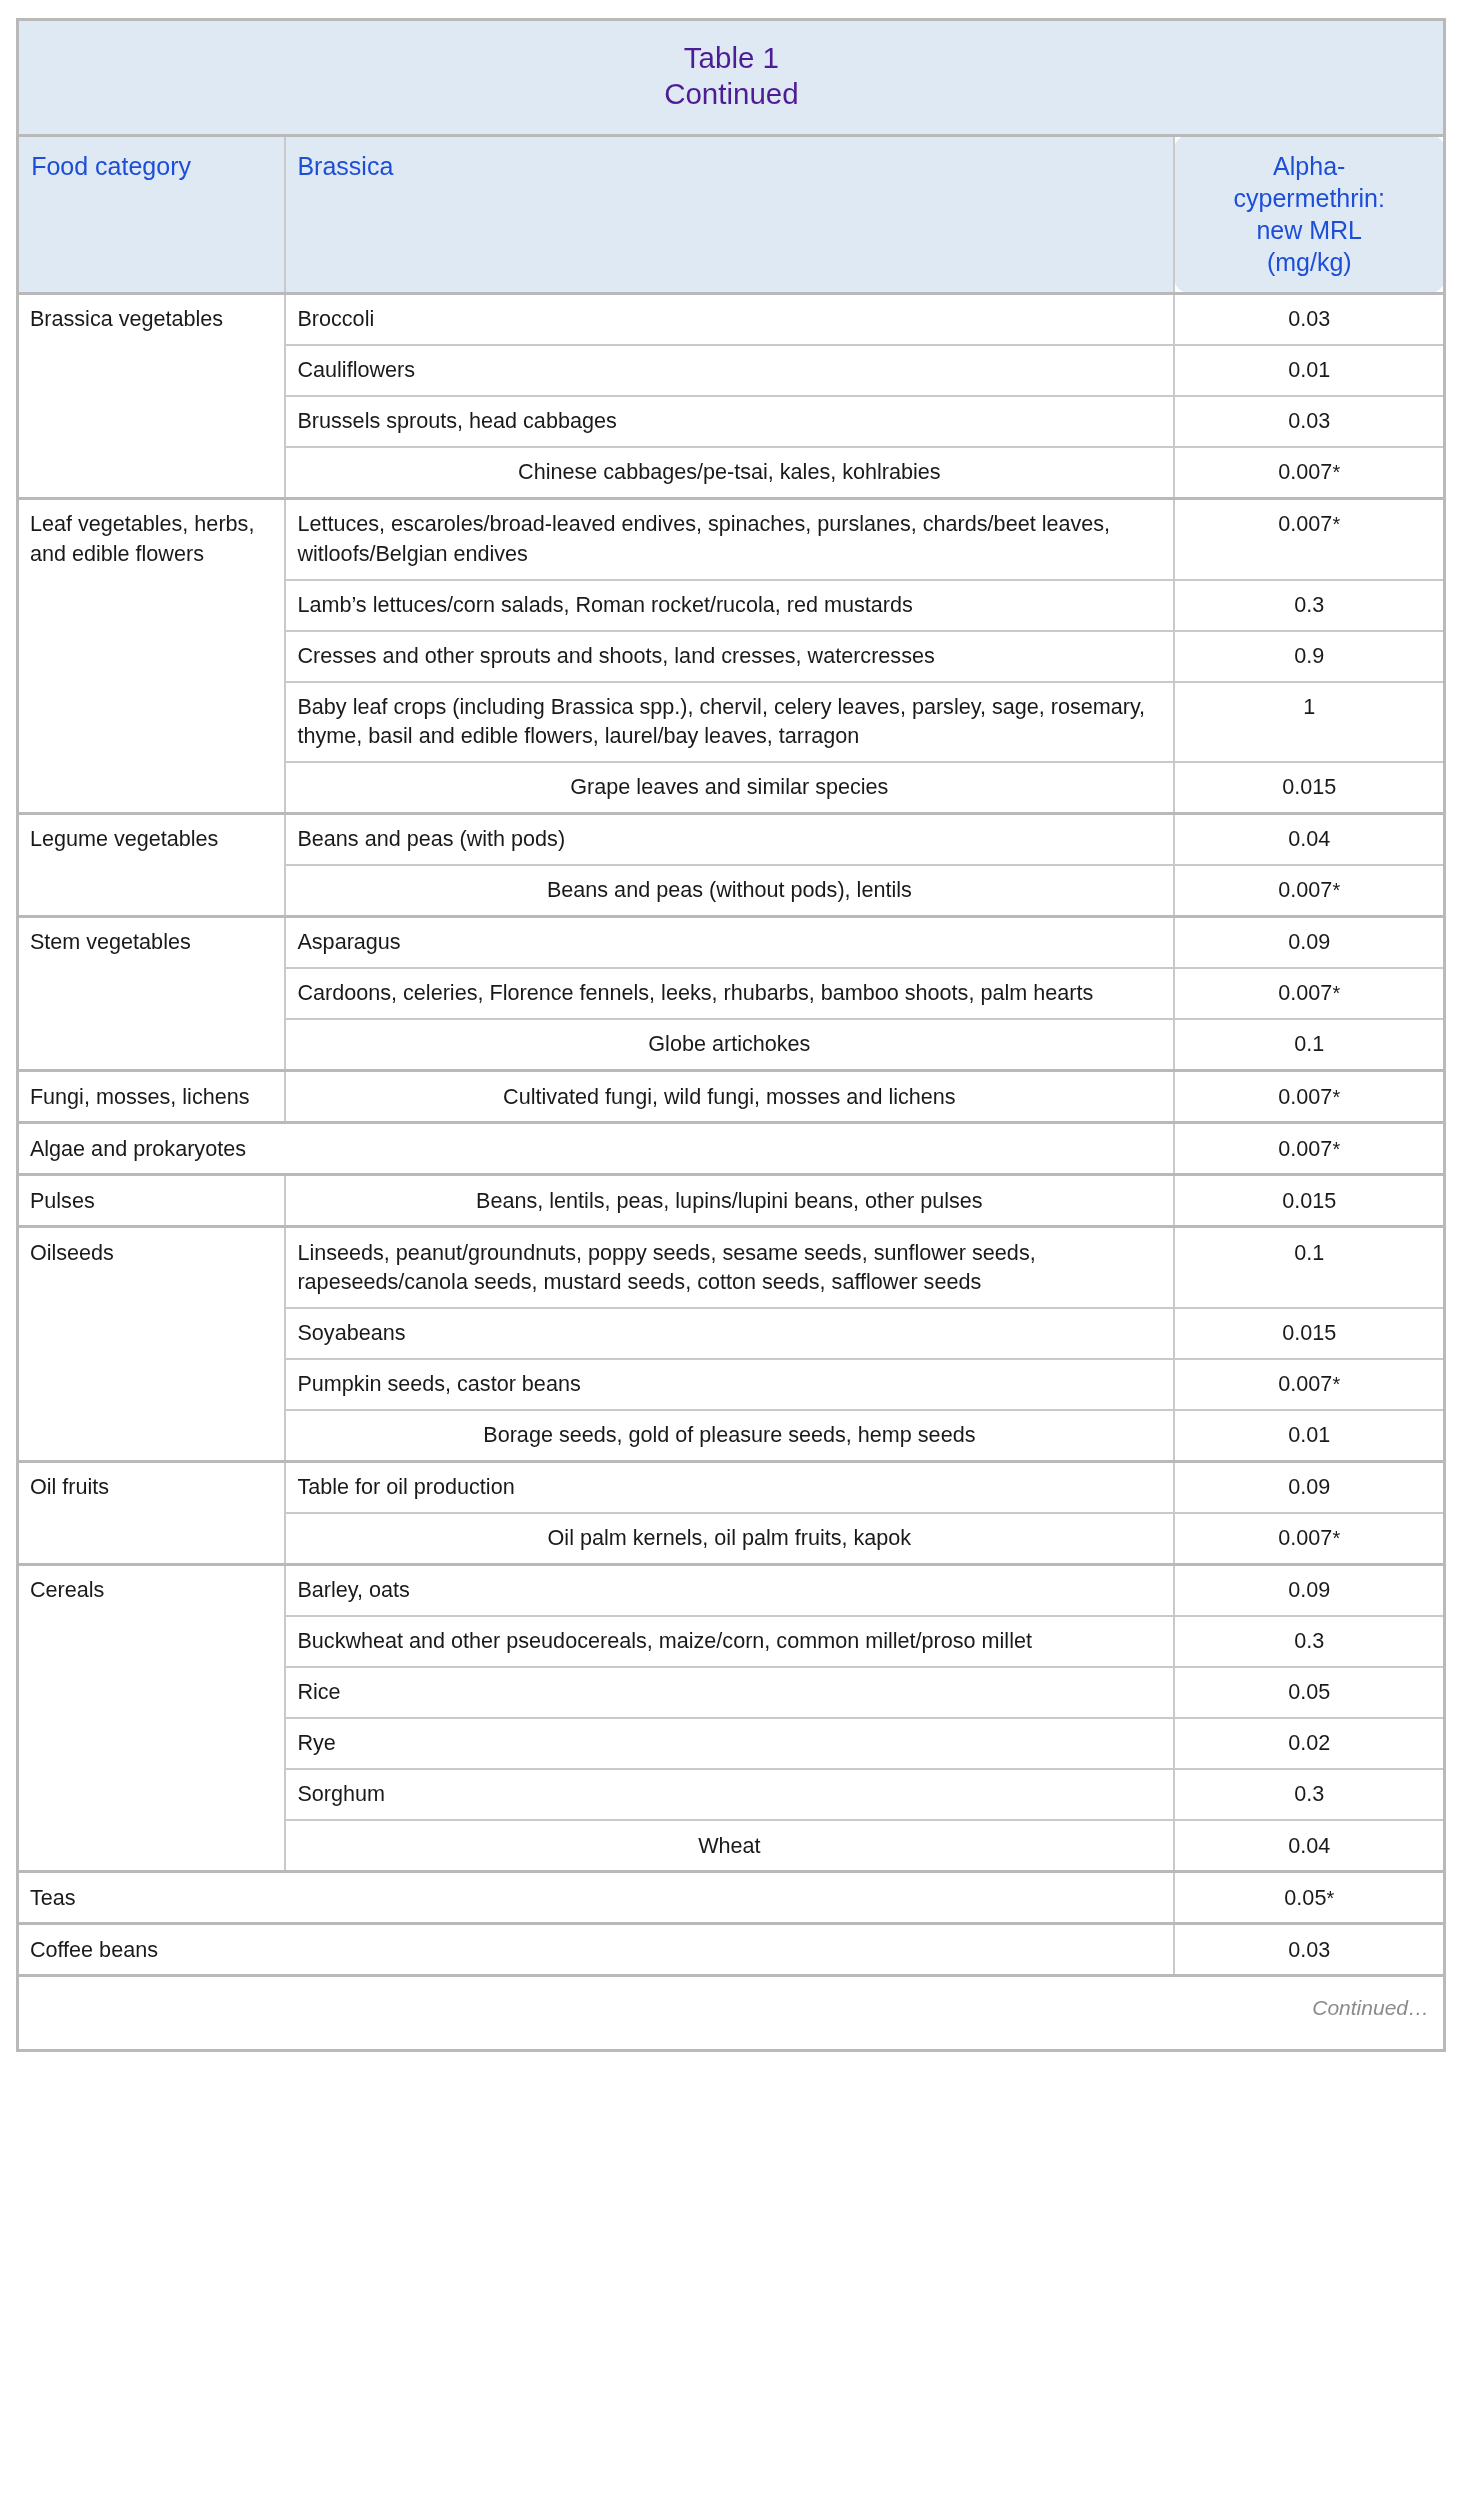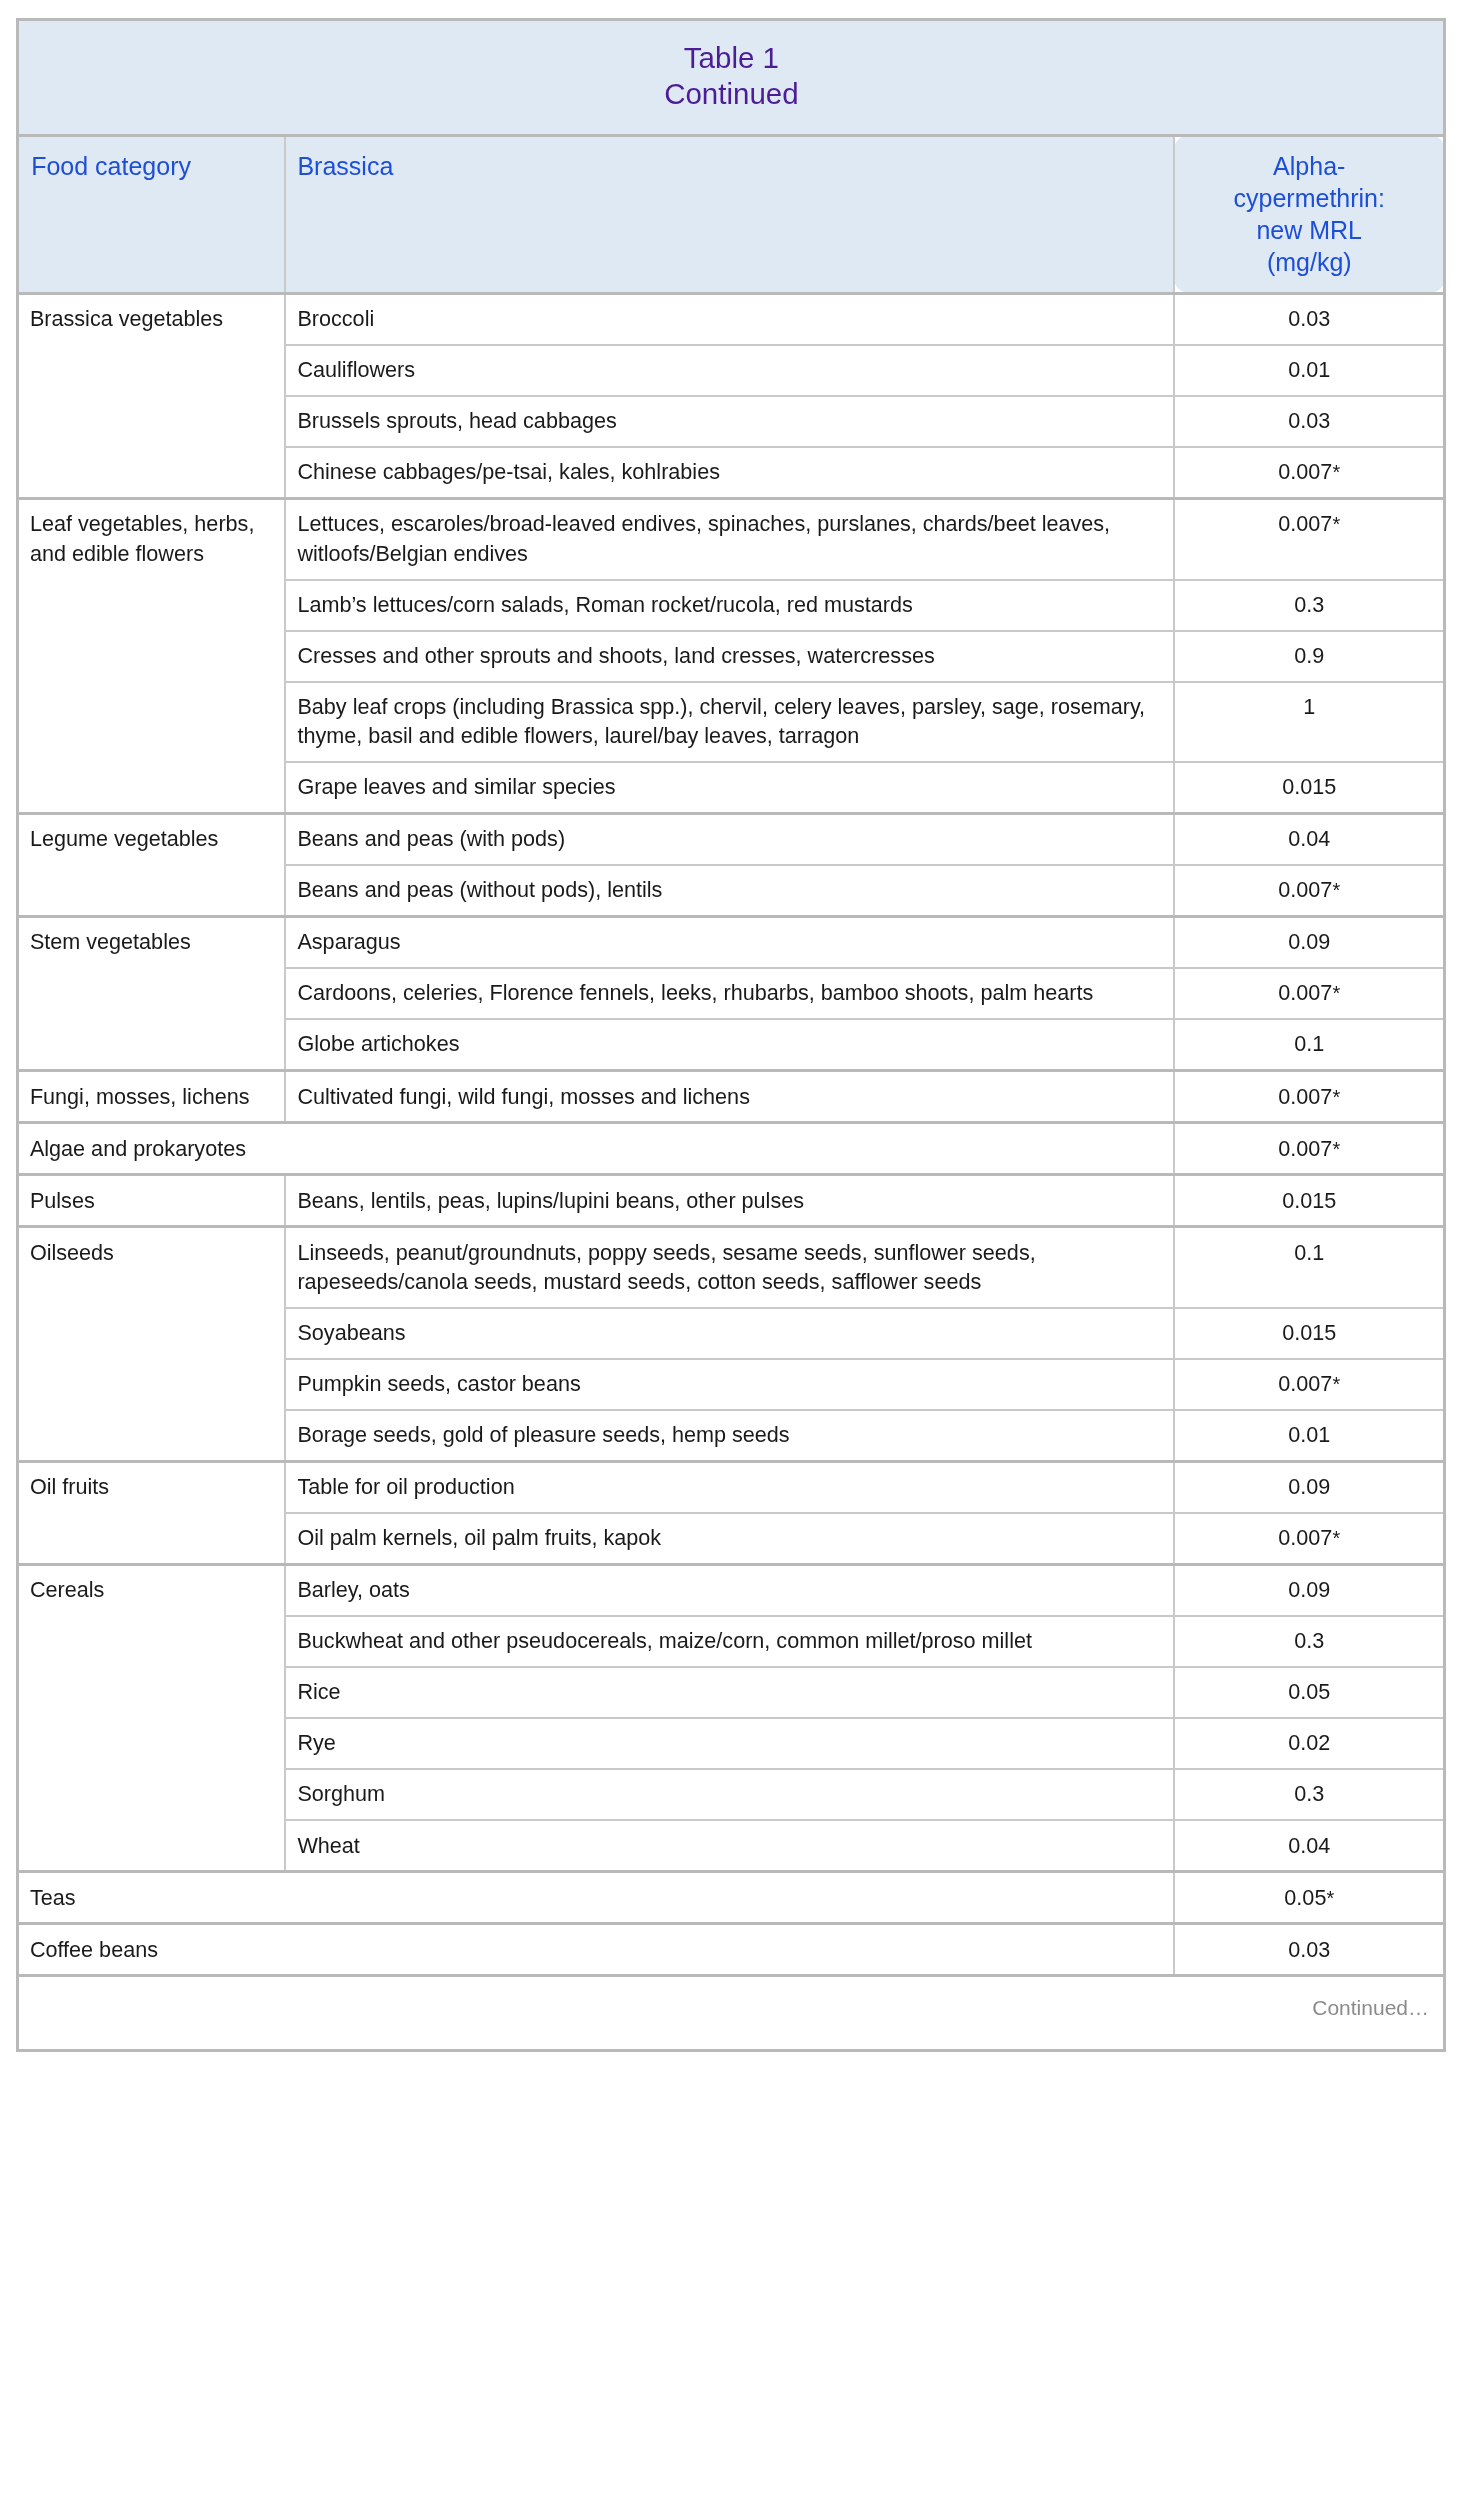--- a/index.html
+++ b/index.html
@@ -76,21 +76,21 @@
   td.cat {
     padding: 9.2px 7.9px 10.5px 10.5px;
     border-right: 2.6px solid #c9c9c9;
     border-bottom: 3.3px solid #b9b9b9;
   }
   td.prod {
     padding: 9.2px 11.8px 10.5px 11.8px;
     border-right: 2.6px solid #c9c9c9;
     border-bottom: 2.6px solid #c9c9c9;
   }
-  td.prod.group-last { border-bottom: 3.3px solid #b9b9b9; }
+  td.prod.group-last { border-bottom: 3.3px solid #b9b9b9; text-align: center; }
 
   td.mrl {
     padding: 9.2px 7.9px 10.5px 7.9px;
     text-align: center;
     border-bottom: 2.6px solid #c9c9c9;
   }
   td.mrl.group-last { border-bottom: 3.3px solid #b9b9b9; }
 
   td.span2 {
     padding: 9.2px 7.9px 10.5px 10.5px;
@@ -98,20 +98,21 @@
     border-bottom: 3.3px solid #b9b9b9;
   }
   td.mrl.span-row { border-bottom: 3.3px solid #b9b9b9; }
 
   td.footer {
     padding: 17px 14.4px 26px 10.5px;
     color: #8b8b8b;
     text-align: right;
     font-size: 21px;
     border-bottom: none;
+    font-style: italic;
   }
 
   .sup-star {
     font-size: 0.92em;
     vertical-align: baseline;
   }
 </style>
 </head>
 <body>
 

